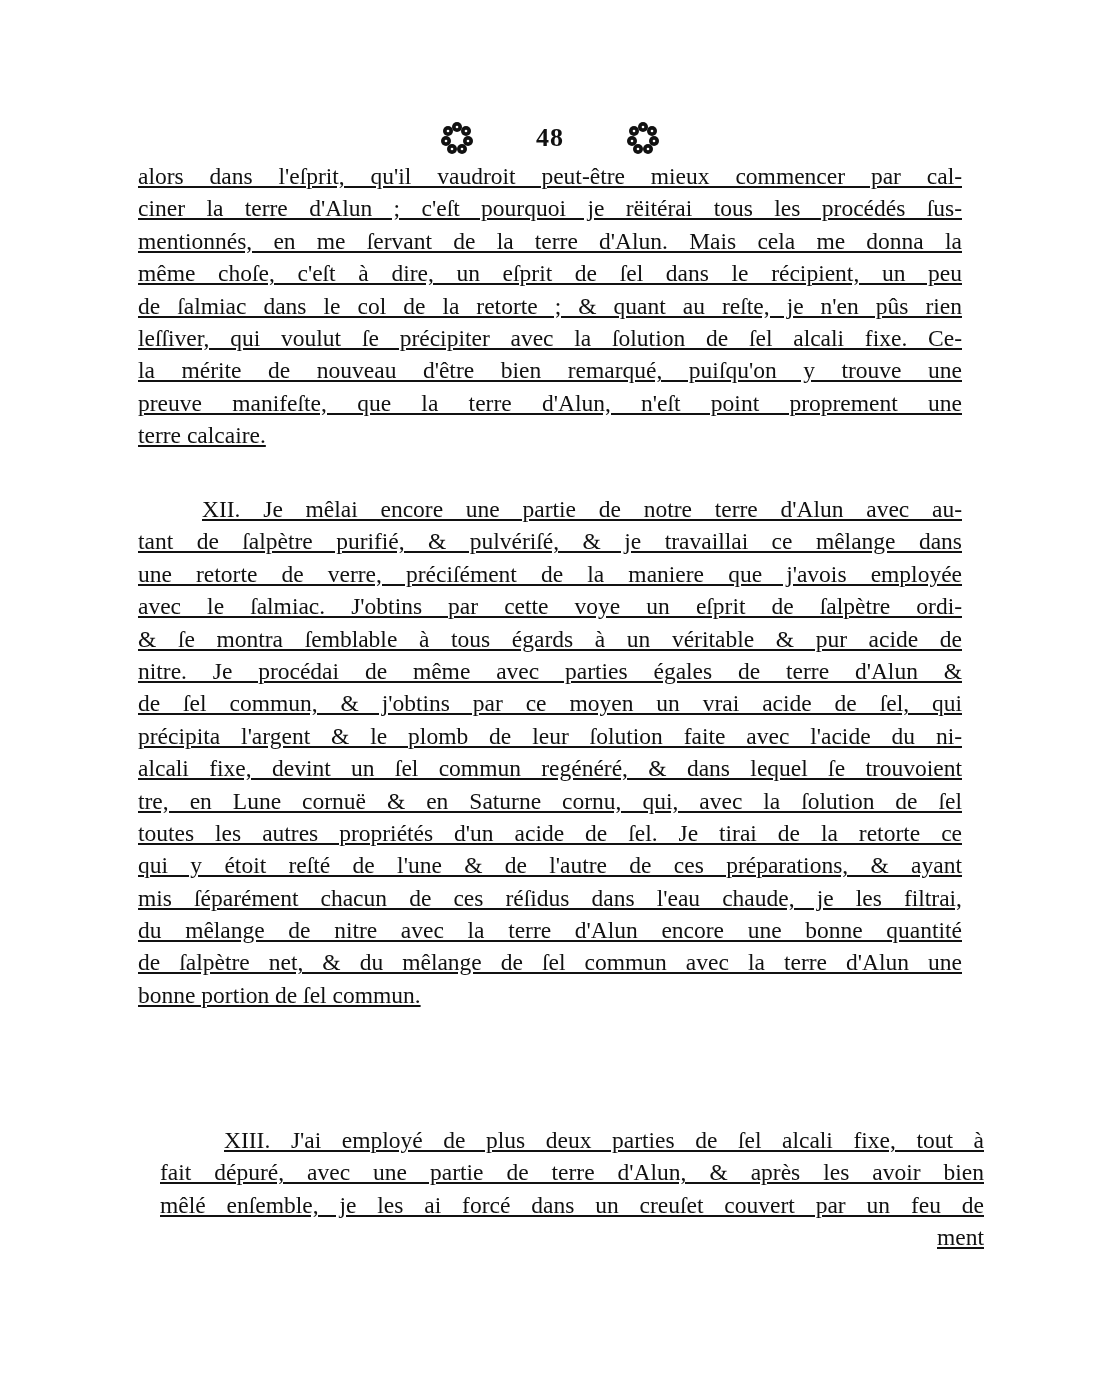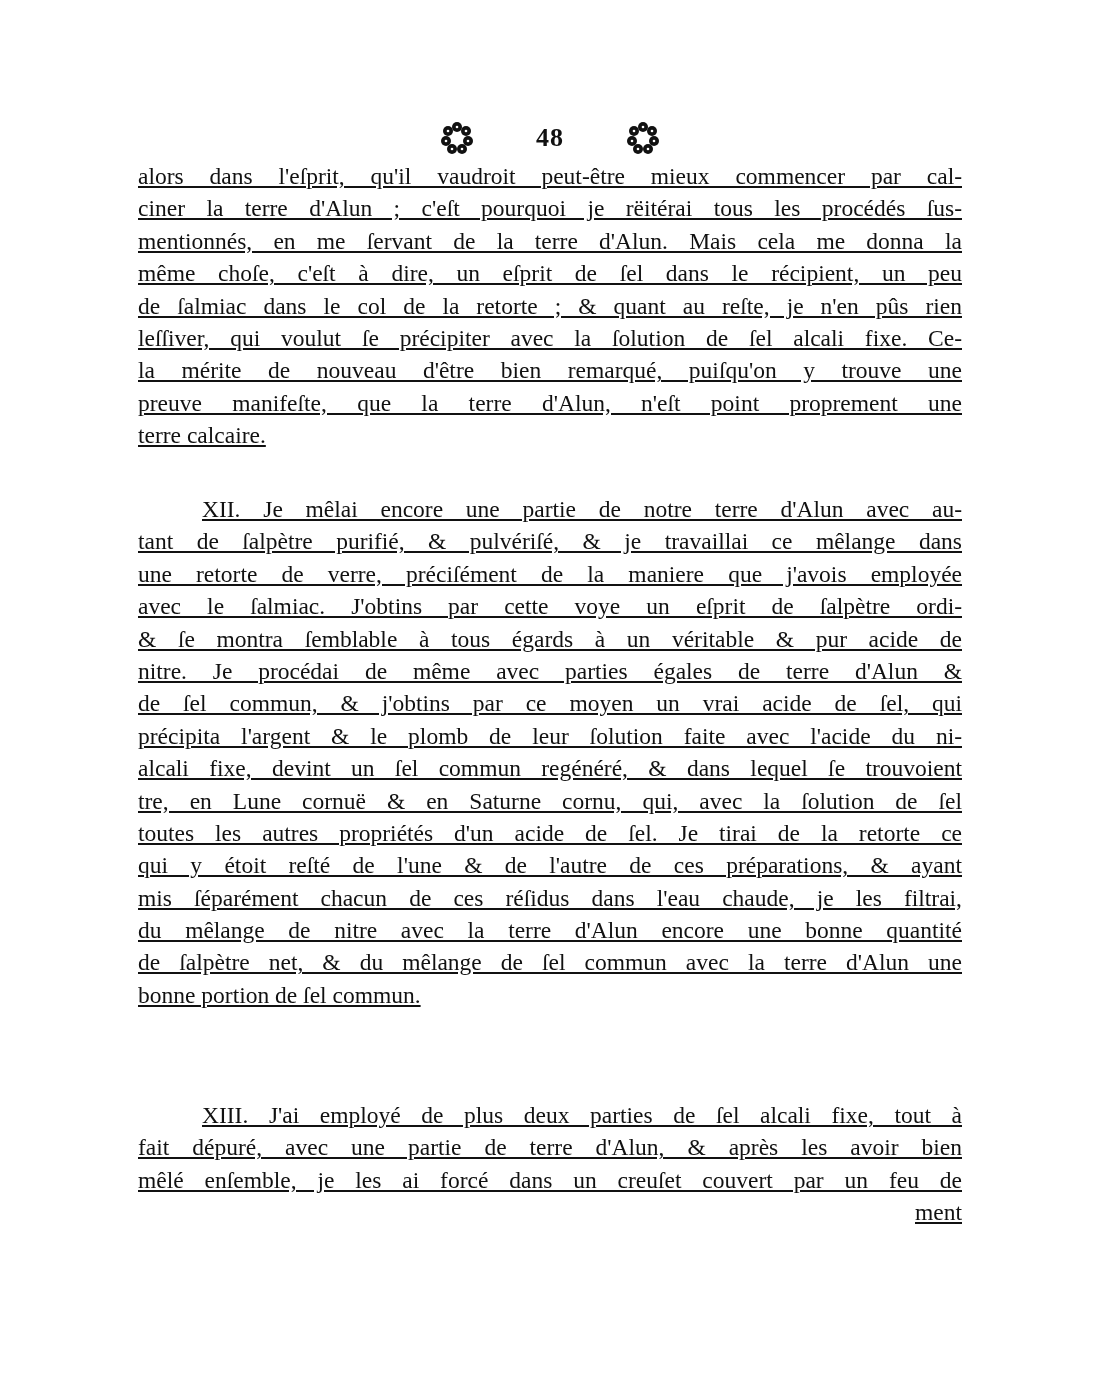--- a/index.html
+++ b/index.html
@@ -56,21 +56,21 @@
     }
     .line.last {
       text-align-last: left;
     }
     .line.right {
       text-align-last: right;
     }
     .indent { padding-left: 64px; }
     #p1 { top: 160px; }
     #p2 { top: 493px; }
-    #p3 { top: 1099px; }
+    #p3 { top: 1124px; margin-left: 22px; }
     .bold-ish { font-weight: bold; }
   </style>
 </head>
 <body>
 
 <div class="header">
   <span class="ornament">
     <svg viewBox="0 0 34 34">
       <g fill="#111">
         <circle cx="17" cy="6" r="5"></circle>

